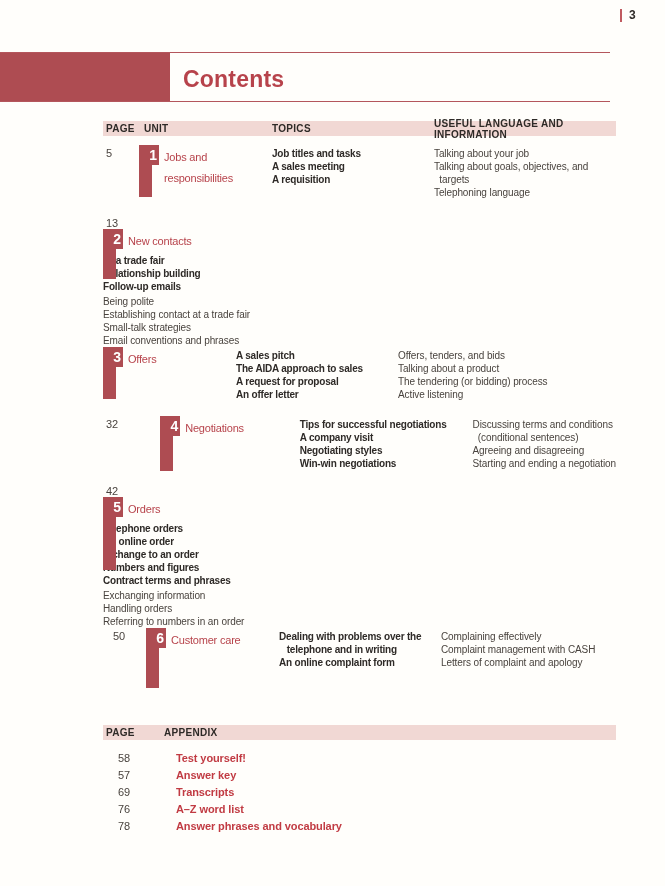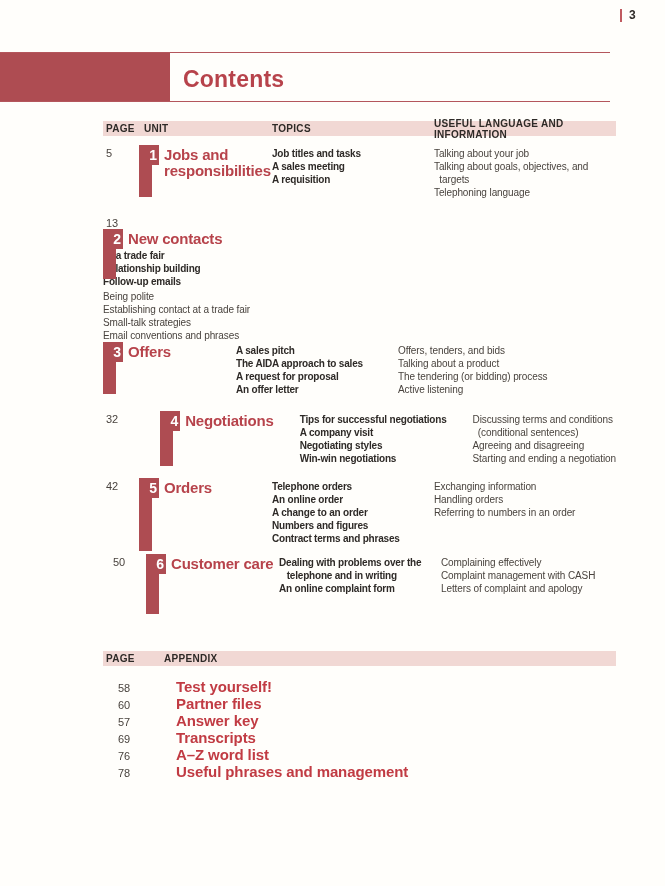--- a/index.html
+++ b/index.html
@@ -38,21 +38,21 @@
     font-size:10px; font-weight:bold; color:var(--text_dark); letter-spacing:0.3px;
   }
   .thead .hc1 { width:36px; padding-left:3px; }
   .thead .hc2 { width:133px; padding-left:5px; }
   .thead .hc3 { width:162px; }
   .thead .hc4 { flex:1; }
 
   .unit-row { display:flex; }
   .unit-row.first { margin-top:9px; }
   .u1 { min-height:70px; } .u2 { min-height:66px;flex-direction:column; } .u3 { min-height:69px; }
-  .u4 { min-height:67px;gap:26px; } .u5 { min-height:76px; } .u6 { min-height:97px;margin-left:7px; }
+  .u4 { min-height:67px;gap:26px; } .u5 { min-height:76px;flex-direction:column; } .u6 { min-height:97px;margin-left:7px; }
 
   .col-page { width:36px; padding:2px 0 0 3px; font-size:11px; color:var(--text_body); }
   .col-unit { width:133px; position:relative; }
   .col-topics { width:162px; padding-top:2px; font-size:10px; font-weight:bold;
                 color:var(--text_dark); line-height:13px; letter-spacing:-0.2px; white-space:pre; }
   .col-useful { flex:1; padding-top:2px; font-size:10px; color:var(--text_body);
                 line-height:13px; letter-spacing:-0.1px; white-space:pre; }
 
   .unit-marker { position:absolute; top:0; left:0; }
   .unit-badge {
@@ -61,37 +61,37 @@
     display:flex; align-items:center; justify-content:flex-end;
     padding-right:2px; line-height:20px;
   }
   .unit-stem { width:13px; background:var(--block_red); }
   .u1 .unit-stem { height:32px; } .u2 .unit-stem { height:30px; }
   .u3 .unit-stem { height:32px; } .u4 .unit-stem { height:35px; }
   .u5 .unit-stem { height:53px; } .u6 .unit-stem { height:40px; }
 
   .unit-title {
     margin-left:25px; padding-top:2px;
-    font-size:15px; font-weight:bold; color:var(--title_red);
-    line-height:16px; letter-spacing:-0.2px; white-space:pre;
+    font-size:11px; font-weight:normal; color:var(--title_red);
+    line-height:21px; letter-spacing:-0.2px; white-space:pre;
   }
 
   
   .appendix-head {
     display:flex; align-items:center;
     background:var(--header_pink); height:15px;
     font-size:10px; font-weight:bold; color:var(--text_dark); letter-spacing:0.3px;
   }
   .appendix-head .hc1 { width:36px; padding-left:3px; }
   .appendix-head .hc2 { padding-left:25px; }
 
   .appendix-list { margin-top:12px; }
   .appendix-row { display:flex; height:17px; align-items:baseline;margin-left:12px; }
   .appendix-page { width:61px; padding-left:3px; font-size:11px; color:var(--text_body); }
-  .appendix-title { font-size:15px; font-weight:bold; color:var(--appendix_red); letter-spacing:-0.1px; }
+  .appendix-title { font-size:11px; font-weight:bold; color:var(--appendix_red); letter-spacing:-0.1px; }
 </style>
 </head>
 <body>
 
 <div class="folio">
   <div class="folio-bar"></div>
   <div class="folio-num">3</div>
 </div>
 
 <div class="band-line-top"></div>
@@ -222,34 +222,30 @@
     <span class="hc1">PAGE</span>
     <span class="hc2">APPENDIX</span>
   </div>
 
   <div class="appendix-list">
     <div class="appendix-row">
       <span class="appendix-page">58</span>
       <span class="appendix-title">Test yourself!</span>
     </div>
     <div class="appendix-row">
-      <span class="appendix-page">60</span>
-      <span class="appendix-title">Partner files</span>
-    </div>
-    <div class="appendix-row">
       <span class="appendix-page">57</span>
       <span class="appendix-title">Answer key</span>
     </div>
     <div class="appendix-row">
       <span class="appendix-page">69</span>
       <span class="appendix-title">Transcripts</span>
     </div>
     <div class="appendix-row">
       <span class="appendix-page">76</span>
       <span class="appendix-title">A–Z word list</span>
     </div>
     <div class="appendix-row">
       <span class="appendix-page">78</span>
-      <span class="appendix-title">Useful phrases and management</span>
+      <span class="appendix-title">Answer phrases and vocabulary</span>
     </div>
   </div>
 
 </div>
 
 </body></html>

